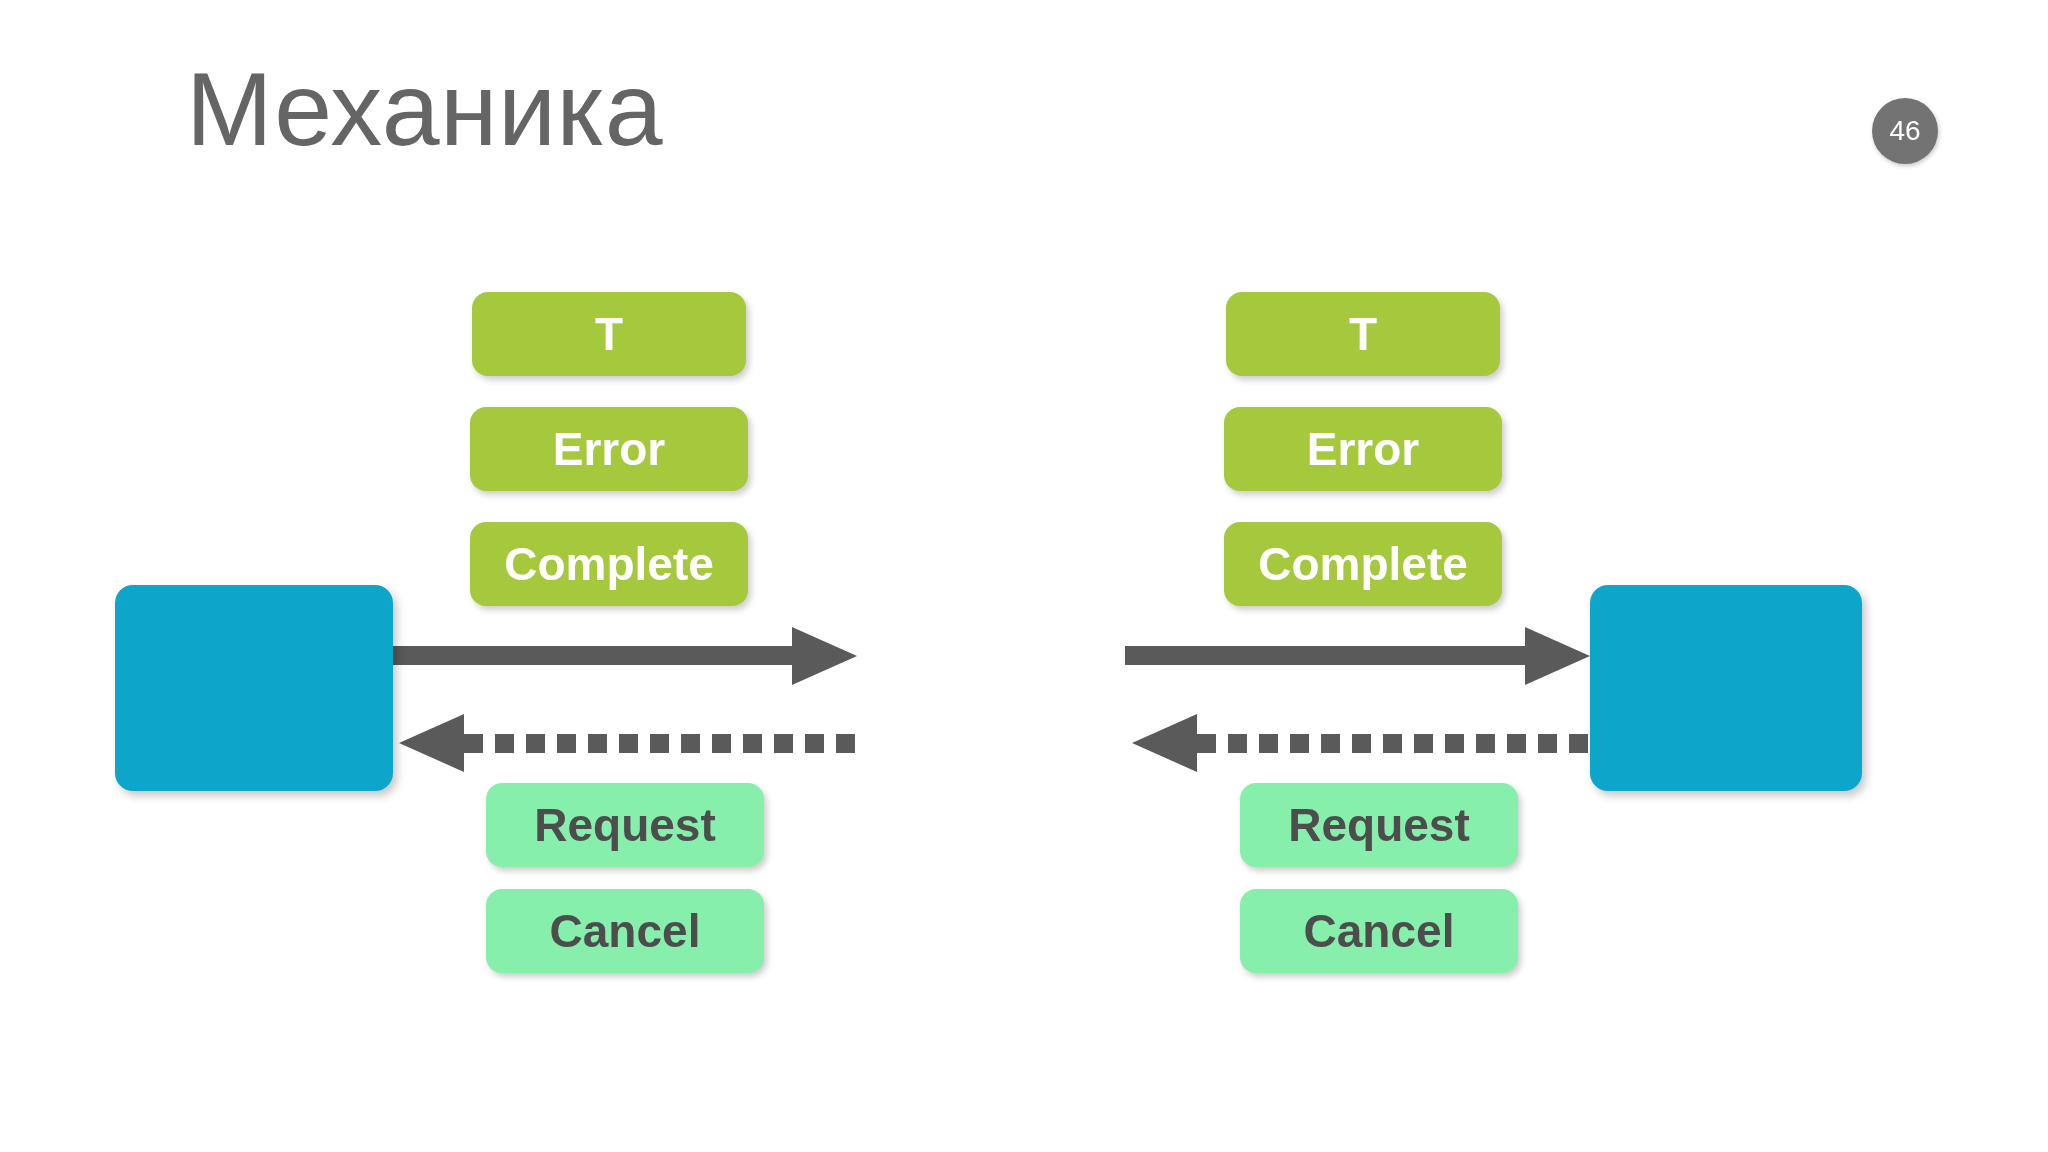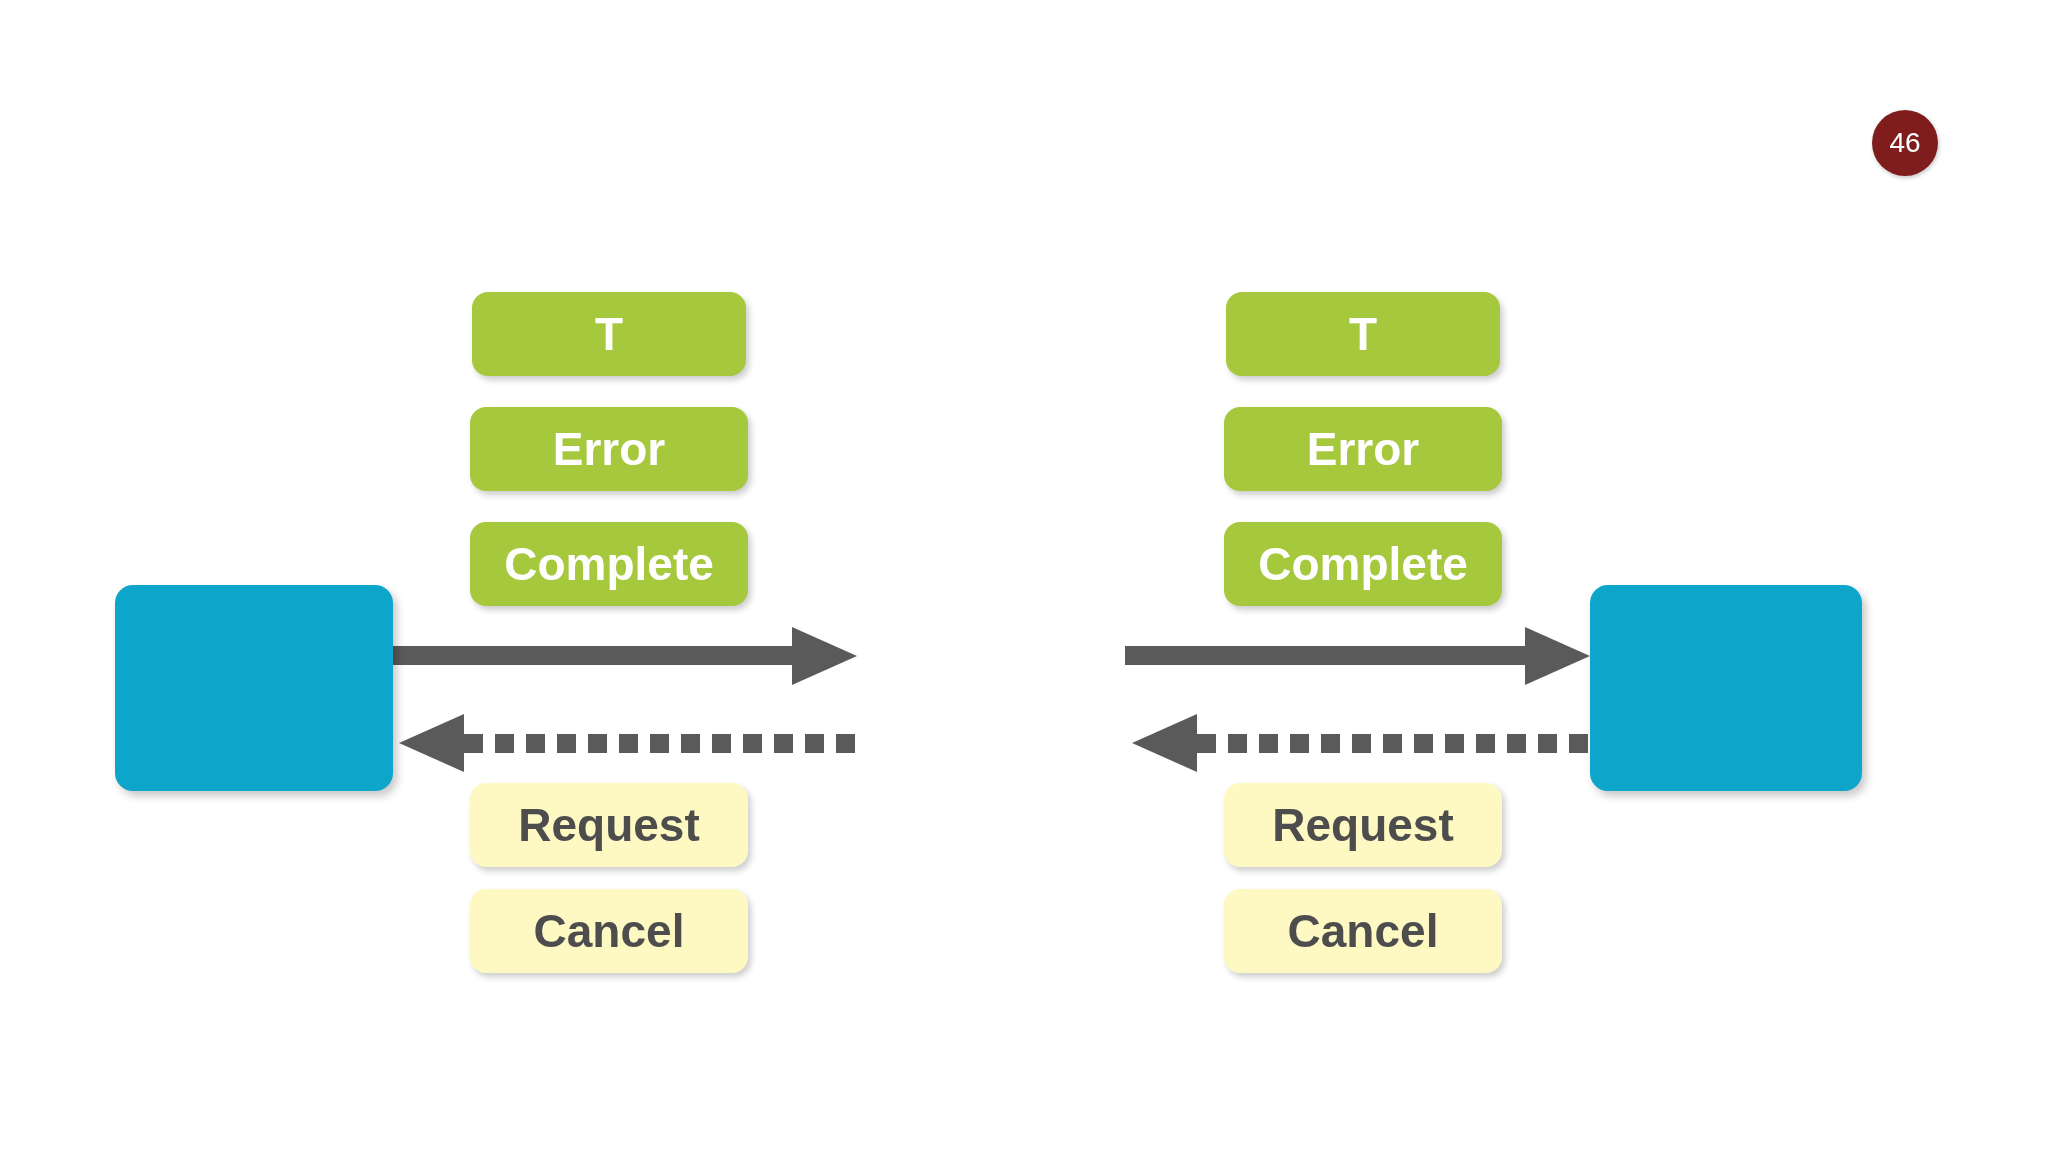--- a/index.html
+++ b/index.html
@@ -19,23 +19,23 @@
     font-size:104px;
     font-weight:300;
     color:#656565;
     letter-spacing:0.5px;
     line-height:1.1;
     white-space:nowrap;
   }
 
   
   #badge{
-    position:absolute;left:1872px;top:110px;
+    position:absolute;left:1872px;top:98px;
     width:66px;height:66px;border-radius:50%;
-    background:#7f1d1d;
+    background:#737373;
     display:flex;align-items:center;justify-content:center;
     box-shadow:1px 2px 4px rgba(0,0,0,0.22);
   }
   #badge span{
     color:#ffffff;font-size:28px;font-weight:400;
     font-family:"Liberation Sans", sans-serif;
     line-height:1;
   }
 
   
@@ -43,21 +43,21 @@
     position:absolute;
     border-radius:16px;
     display:flex;align-items:center;justify-content:center;
     box-shadow:3px 4px 6px rgba(0,0,0,0.20);
     font-family:"Liberation Sans", sans-serif;
     font-weight:bold;
     white-space:nowrap;
     overflow:visible;
   }
   .pill.green{ background:#A6C83C; color:#ffffff; }
-  .pill.yellow{ background:#fef9c3; color:#4D4D4D; }
+  .pill.yellow{ background:#86efac; color:#4D4D4D;margin-left:16px; }
 
   .pill .txt{
     font-size:46px;
     line-height:1;
     display:block;
   }
   .pill.small .txt{ font-size:46px; }
 
   
   .node{
@@ -78,20 +78,21 @@
 
   
   .arrow{position:absolute;}
   .arrow svg{display:block;}
 </style>
 </head>
 <body>
 
 <div id="slide">
 
+  <div id="title">Механика</div>
 
   <div id="badge">
     <span>46</span>
   </div>
 
   <div class="pill green small" style="left:472px;top:292px;width:274px;height:84px;">
     <span class="txt">T</span>
   </div>
 
   <div class="pill green" style="left:470px;top:407px;width:278px;height:84px;">

